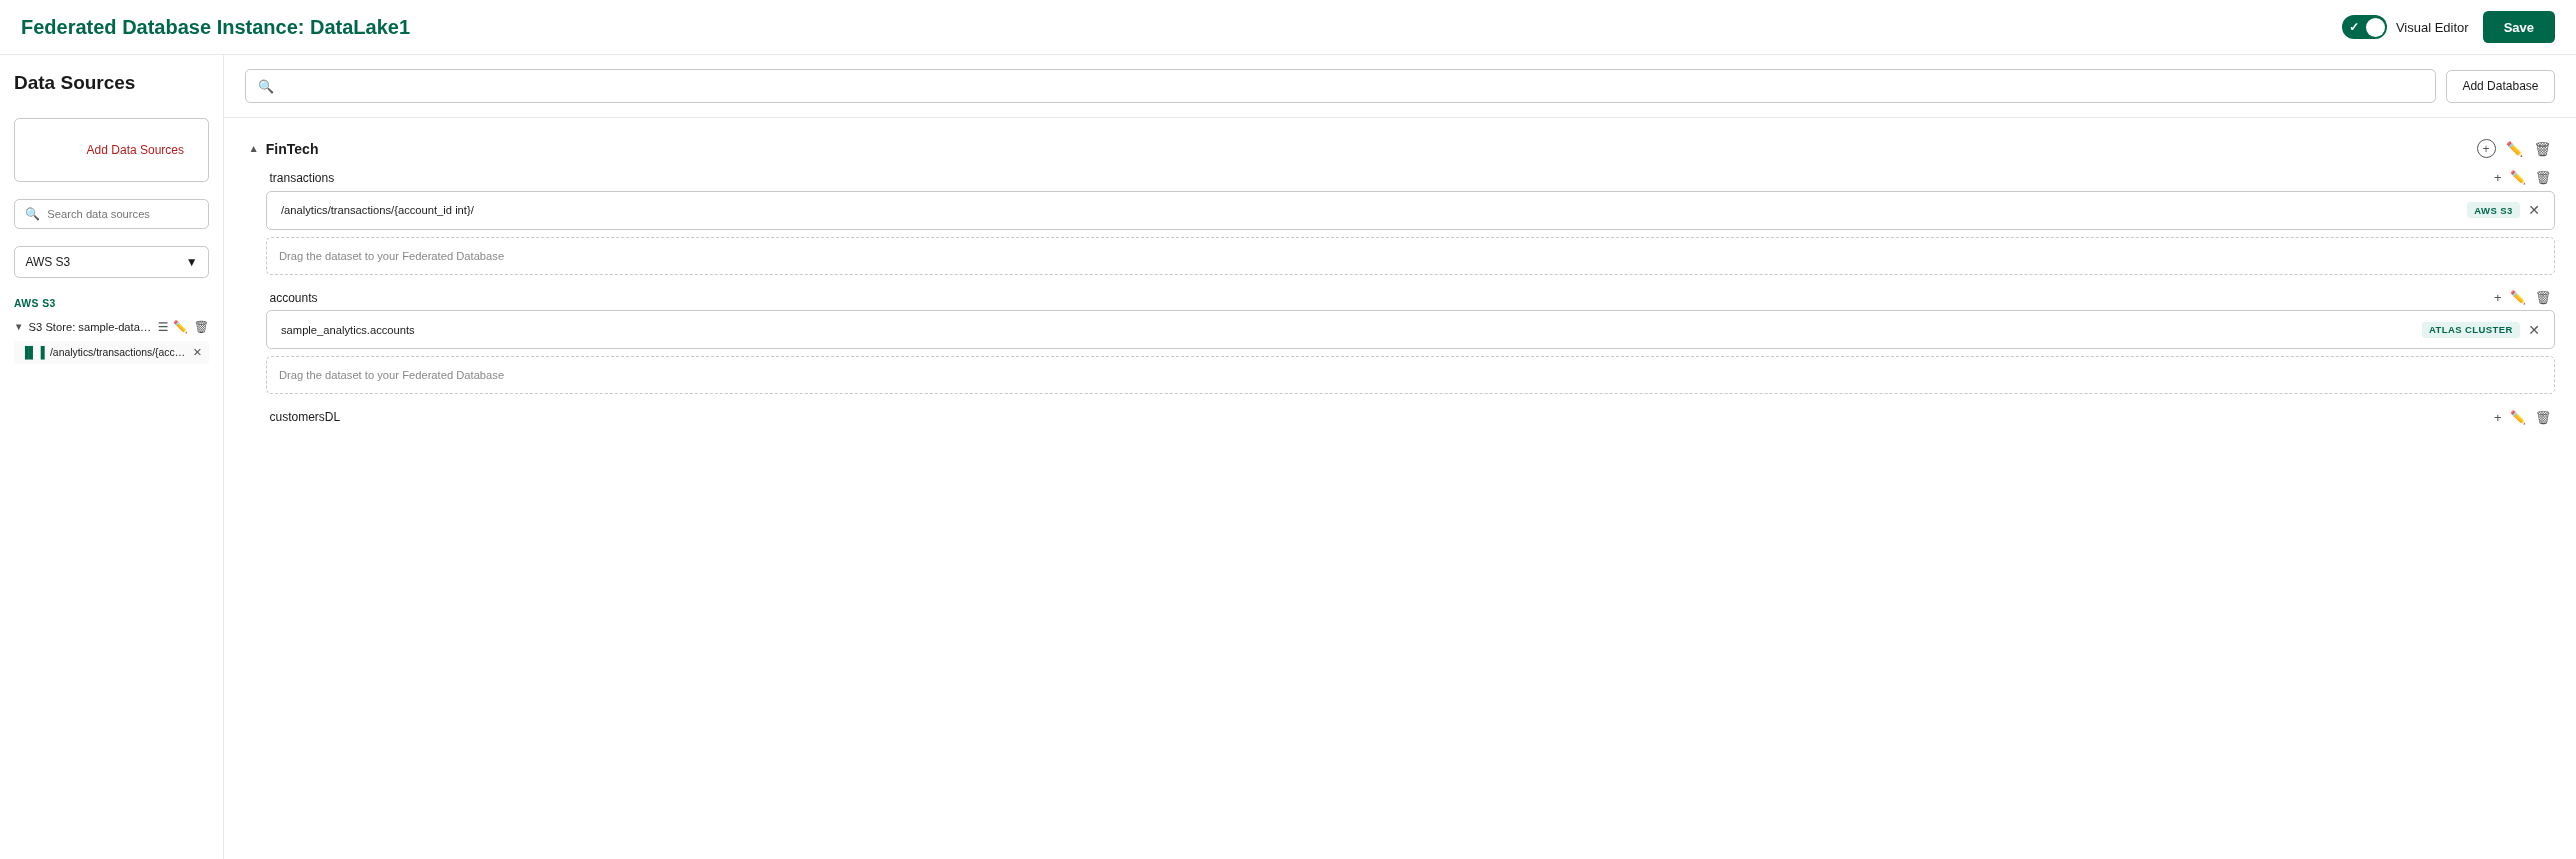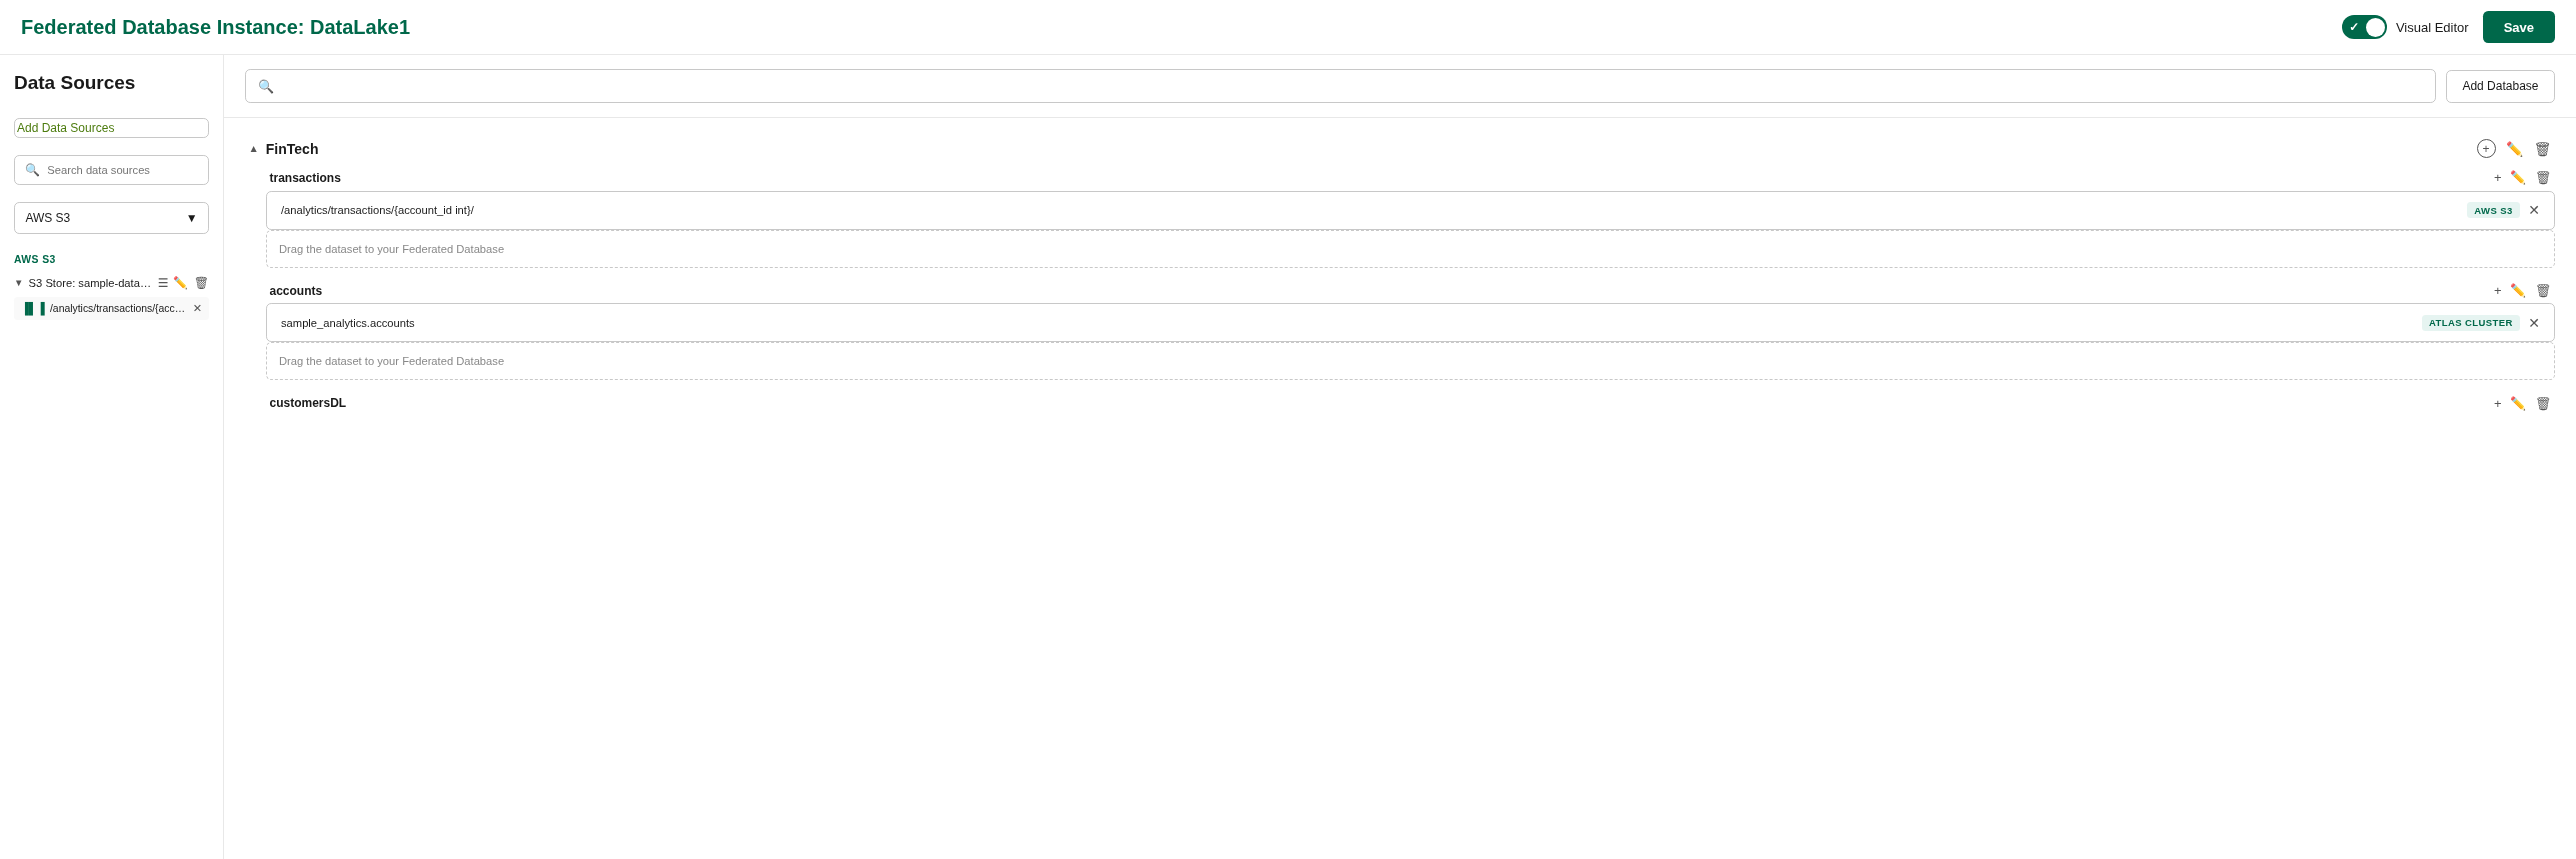--- a/index.html
+++ b/index.html
@@ -102,29 +102,29 @@
       overflow-y: auto;
     }
     .sidebar-title {
       font-size: 19px;
       font-weight: 700;
       color: #1a1a1a;
       padding-bottom: 7px;
     }
     .add-data-sources-btn {
       width: 100%;
-      padding: 2px;
+      padding: 24px;
       background: #fff;
       border: 1.3px solid #c8c8c8;
       border-radius: 5.2px;
       font-size: 12px;
       font-weight: 500;
-      color: #4d7c0f;
-      cursor: pointer;
-      text-align: left;
+      color: #b91c1c;
+      cursor: pointer;
+      text-align: right;
     }
     .search-input-wrapper {
       display: flex;
       align-items: center;
       border: 1.3px solid #c8c8c8;
       border-radius: 5.2px;
       padding: 7px 10.4px;
       gap: 7px;
     }
     .search-input-wrapper input {
@@ -327,21 +327,21 @@
     }
     .collection-header {
       display: flex;
       align-items: center;
       justify-content: space-between;
       padding: 5.2px 3.5px;
     }
     .collection-name {
       font-size: 12px;
       color: #1a1a1a;
-      font-weight: 700;
+      font-weight: 400;
       text-align: center;
     }
     .collection-actions {
       display: flex;
       gap: 8.6px;
       align-items: center;
     }
     .collection-actions span {
       cursor: pointer;
       color: #555;
@@ -353,21 +353,21 @@
       color: #555;
     }
 
     
     .dataset-row {
       display: flex;
       align-items: center;
       border: 1.3px solid #c8c8c8;
       border-radius: 5.2px;
       padding: 10.4px 14px;
-      margin-bottom: 0;
+      margin-bottom: 7px;
       background: #fff;
       justify-content: space-between;
     }
     .dataset-path {
       font-size: 11.2px;
       color: #1a1a1a;
       flex: 1;
     }
     .dataset-badge {
       font-size: 9.5px;

